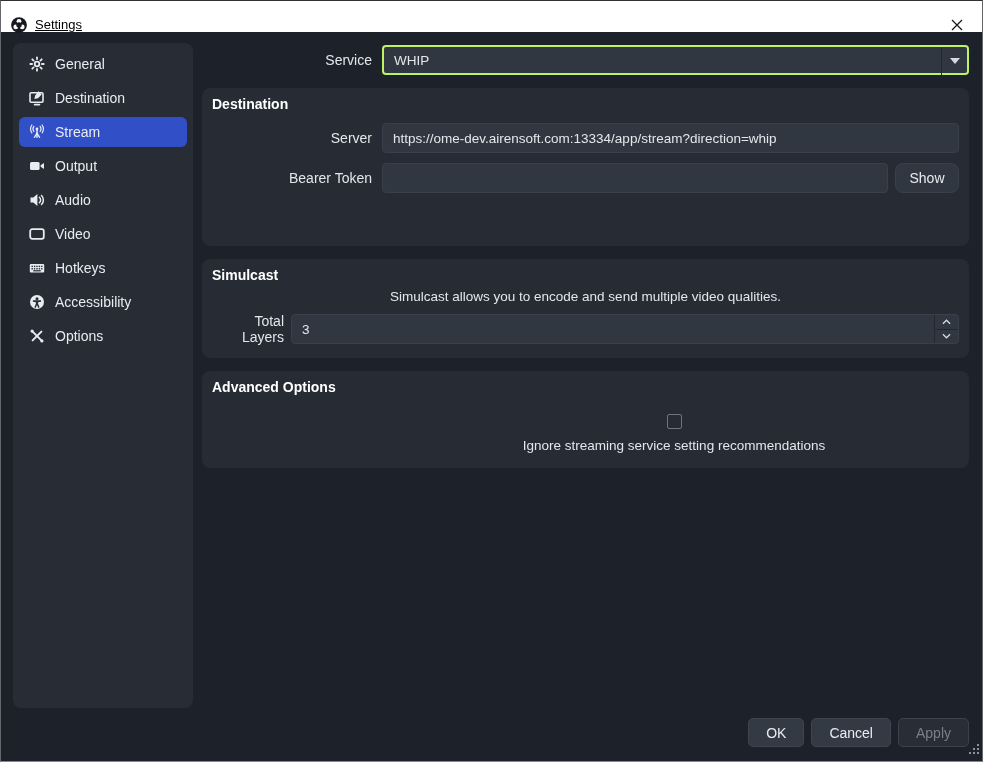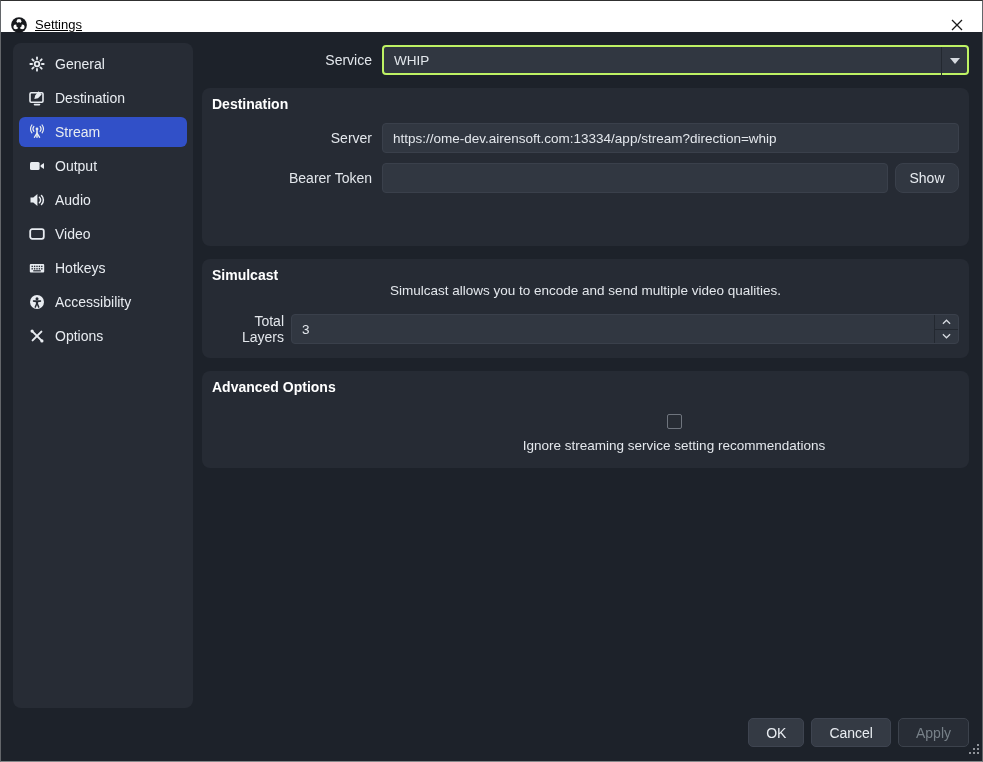--- a/index.html
+++ b/index.html
@@ -77,22 +77,22 @@
     font-family:"Liberation Sans", sans-serif; outline:none;
   }
   .row-server { margin-top:11px;align-items:center; }
   .row-bearer { margin-top:10px; }
   .show-btn {
     width:64px; height:30px; margin-left:7px; background:#313741;
     border:1px solid #3a404b; border-radius:8px; color:#e8ecf1;
     font-size:14px; font-family:"Liberation Sans", sans-serif; cursor:default;
   }
 
-  .sim-desc { text-align:center; color:#e3e7ec; font-size:13.5px; line-height:16px; }
-  .row-layers { margin-top:15px;align-items:center; }
+  .sim-desc { margin-top:6px; text-align:center; color:#e3e7ec; font-size:13.5px; line-height:16px; }
+  .row-layers { margin-top:9px;align-items:center; }
   .layers-label { width:72px; text-align:right; margin-right:7px; color:#e3e7ec; font-size:14px; flex-shrink:0; }
   .spinbox {
     flex:1; height:30px; background:#313741; border:1px solid #3a404b;
     border-radius:4px; position:relative; display:flex; align-items:center;
     color:#e3e7ec; font-size:13.5px; padding-left:10px;
   }
   .spin-btns {
     position:absolute; right:0; top:0; width:24px; height:28px;
     border-left:1px solid #232830; display:flex; flex-direction:column;
   }

